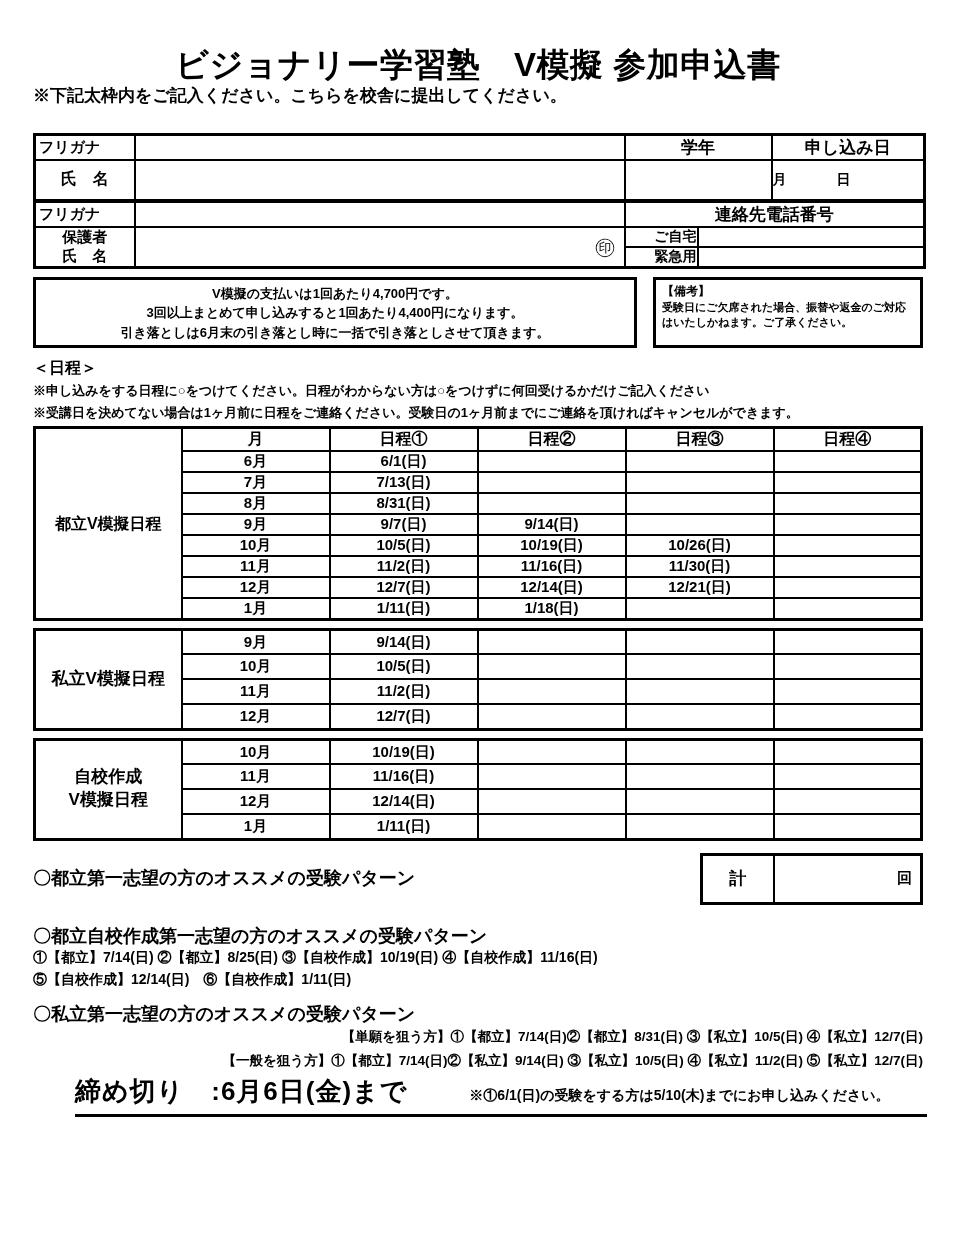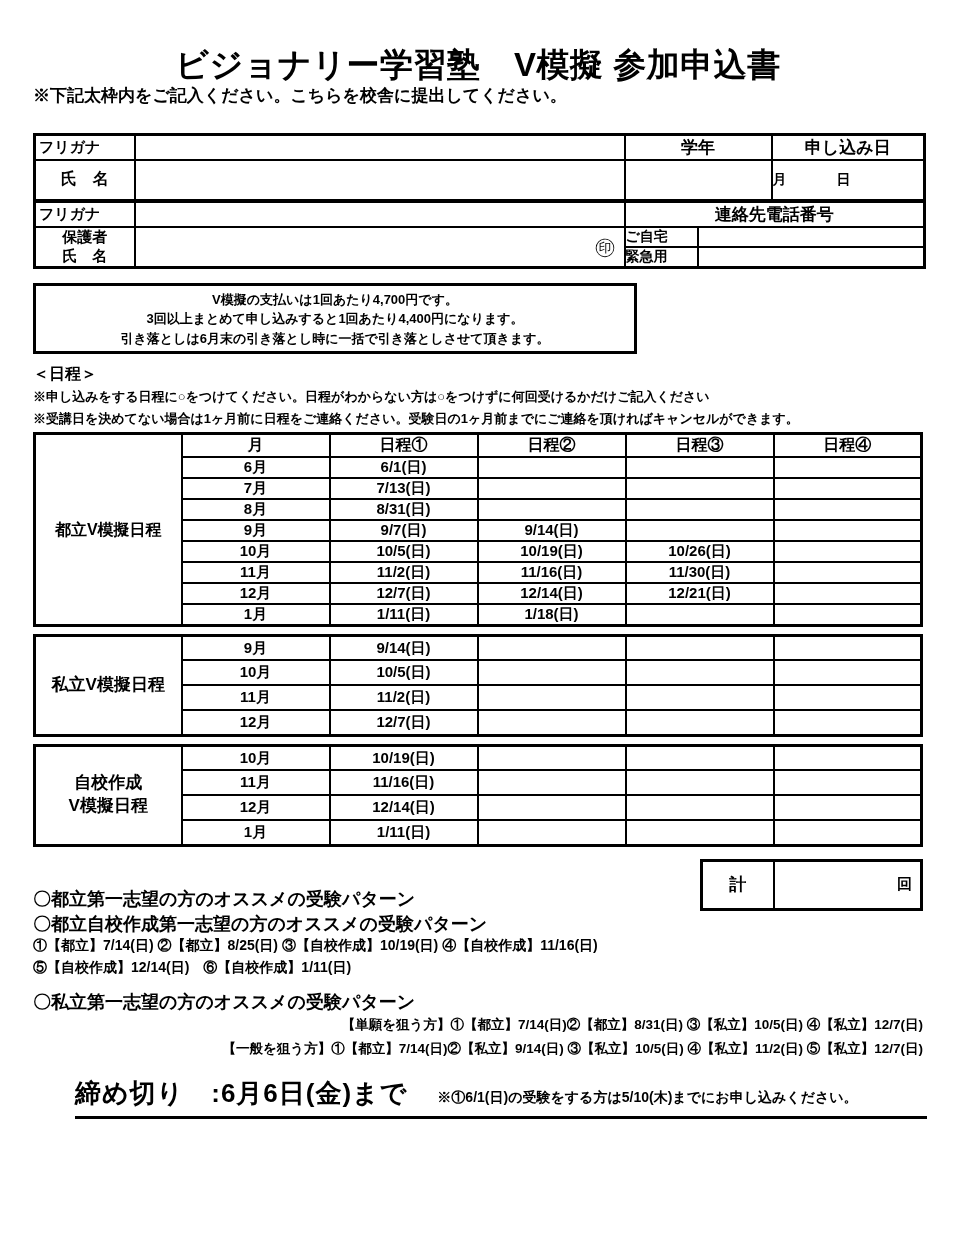--- a/index.html
+++ b/index.html
@@ -23,56 +23,56 @@
   .appform.bot { border:3px solid #000; border-top-width:2px; }
   .appform .lab { font-size:15px; padding-left:3px; }
   .appform .labc { font-size:16px; text-align:center; }
   .appform .hdrc { font-size:17px; text-align:center; }
   .appform tr.r1 td { height:20px; }
   .appform tr.r2 td { height:40px; }
   .appform.bot tr td { height:19px; }
   .appform .apply-date { font-size:14px; text-align:left; letter-spacing:2px; }
   .appform .seal-cell { text-align:right; padding-right:8px; font-size:21px; font-weight:normal; }
   .appform .two-line { text-align:center; font-size:15px; line-height:1.25; }
-  .appform .plab { font-size:14px; text-align:left; }
+  .appform .plab { font-size:14px; text-align:right; }
   .appform tr.dashed td { border-top:2px dashed #000;margin-top:20px; }
 
   
-  .pay-row { display:flex; width:890px; margin-top:14px; gap:16px; }
+  .pay-row { display:flex; width:890px; margin-top:8px; gap:16px; }
   .pay-box { width:604px; border:3px solid #000; text-align:center; font-weight:bold; font-size:13px; line-height:1.5; padding:4px 0 3px 0; }
   .remarks-box { flex:1; border:3px solid #000; font-weight:bold; padding:3px 6px; }
   .remarks-box .rh { font-size:12px; }
   .remarks-box .rb { font-size:11px; line-height:1.35; }
 
   
   .sched-heading { font-size:16px; font-weight:bold; margin-top:10px; }
   .sched-note { font-size:13px; font-weight:bold; line-height:1.4; margin-top:3px; }
   .sched { width:890px; border:3px solid #000; }
   .sched td { border:2px solid #000; text-align:center; font-weight:bold; font-size:15px; vertical-align:middle; }
   .sched td.lbl { font-size:17px; white-space:pre-line; line-height:1.35; }
   .sched tr.hdr td { height:18px; font-size:16px; }
   .sched.t1 { margin-top:4px; }
   .sched.t1 tr.row td { height:16px; }
   .sched.small { margin-top:7px; }
   .sched.small tr.row td { height:25px; }
 
   
-  .p1row { display:flex; width:890px; margin-top:10px; align-items:flex-end; }
+  .p1row { display:flex; width:890px; margin-top:10px; align-items:center; }
   .pattern .ph { font-size:18px; font-weight:bold; line-height:1.25; }
   .pattern .pl { font-size:14px; font-weight:bold; line-height:1.55; }
-  .pattern.s2 { margin-top:2px; }
+  .pattern.s2 { margin-top:20px; }
   .pattern.s3 { margin-top:12px; }
   .pattern.s3 .pl { font-size:13.5px; line-height:1.8;text-align:right; }
   .total-box { width:223px; border:3px solid #000; margin-left:auto; margin-top:2px; }
   .total-box td { border:2px solid #000; font-weight:bold; height:49px; vertical-align:middle; }
   .total-label { width:72px; text-align:center; font-size:17px; }
   .total-entry { text-align:right; padding-right:8px; font-size:15px; }
 
   
-  .deadline { margin-top:14px; margin-left:42px; width:852px; display:flex; align-items:baseline; border-bottom:3px solid #000; padding-bottom:5px; }
+  .deadline { margin-left:42px; width:852px; display:flex; align-items:baseline; border-bottom:3px solid #000; padding-bottom:5px;gap:32px; }
   .dl-main { font-size:26px; font-weight:bold; letter-spacing:1px; }
   .dl-note { font-size:14px; font-weight:bold; margin-left:30px; }
 </style>
 </head>
 <body>
 
 <div class="page">
 
   <h1 class="title">ビジョナリー学習塾　V模擬 参加申込書</h1>
   <div class="instruction">※下記太枠内をご記入ください。こちらを校舎に提出してください。</div>
@@ -125,20 +125,24 @@
         <td></td>
       </tr>
     </tbody>
   </table>
 
   <div class="pay-row">
     <div class="pay-box">
       <div>V模擬の支払いは1回あたり4,700円です。</div>
       <div>3回以上まとめて申し込みすると1回あたり4,400円になります。</div>
       <div>引き落としは6月末の引き落とし時に一括で引き落としさせて頂きます。</div>
+    </div>
+    <div class="remarks-box">
+      <div class="rh">【備考】</div>
+      <div class="rb">受験日にご欠席された場合、振替や返金のご対応はいたしかねます。ご了承ください。</div>
     </div>
   </div>
 
   <div class="sched-heading">＜日程＞</div>
   <div class="sched-note">※申し込みをする日程に○をつけてください。日程がわからない方は○をつけずに何回受けるかだけご記入ください</div>
   <div class="sched-note">※受講日を決めてない場合は1ヶ月前に日程をご連絡ください。受験日の1ヶ月前までにご連絡を頂ければキャンセルができます。</div>
 
   <table class="sched t1">
     <colgroup>
         <col style="width:147px">

